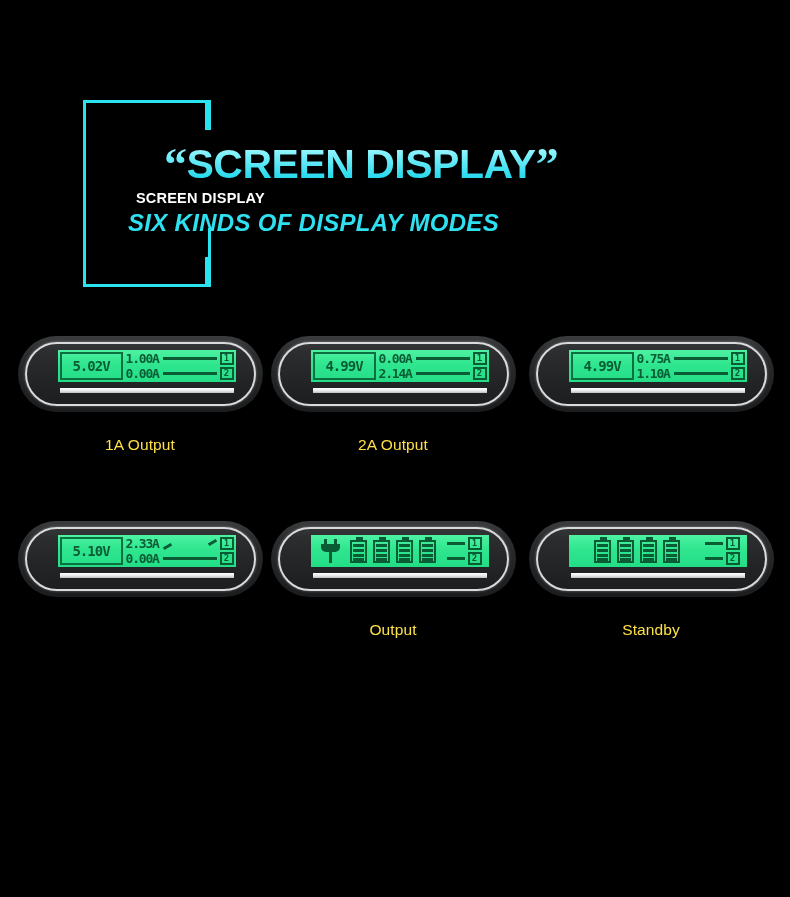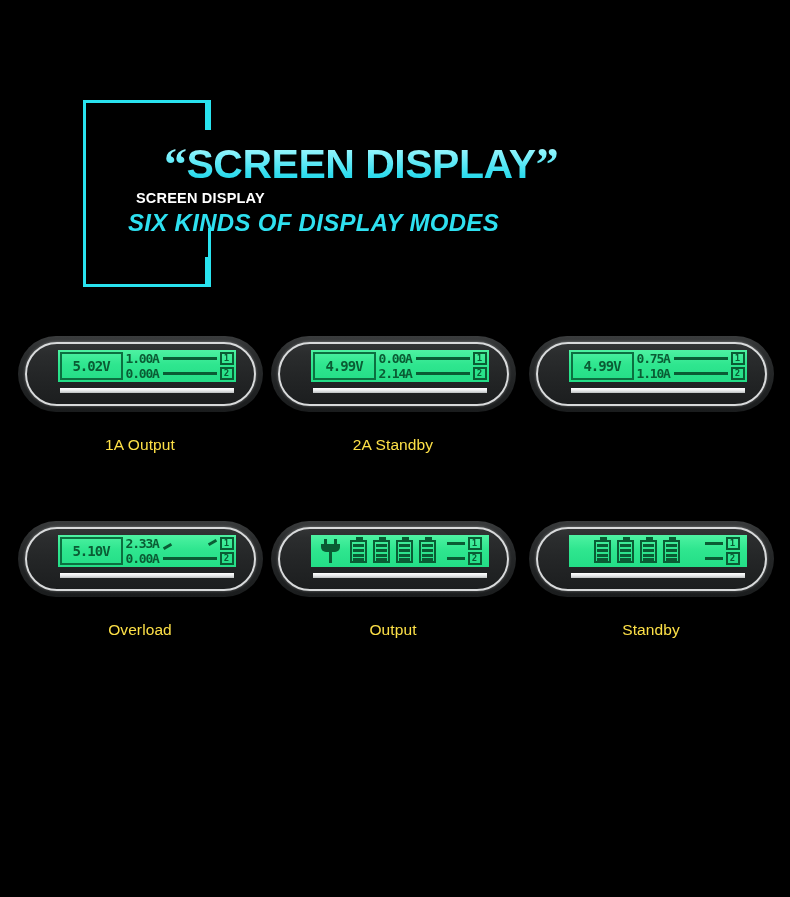--- a/index.html
+++ b/index.html
@@ -257,21 +257,21 @@
               </div>
               <div class="amp-line">
                 <span class="amp-txt">2.14A</span>
                 <span class="link"></span>
                 <span class="port">2</span>
               </div>
             </div>
           </div>
           <div class="bar"></div>
         </div>
-        <div class="caption">2A Standby</div>
+        <div class="caption">2A Output</div>
       </div>
 
       <div class="cell c2">
         <div class="device">
           <div class="ring"></div>
           <div class="lcd">
             <div class="volt-box">
               <span class="volt-txt">4.99V</span>
             </div>
             <div class="amps">
@@ -310,21 +310,20 @@
               </div>
               <div class="amp-line">
                 <span class="amp-txt">0.00A</span>
                 <span class="link"></span>
                 <span class="port">2</span>
               </div>
             </div>
           </div>
           <div class="bar"></div>
         </div>
-        <div class="caption">Overload</div>
       </div>
 
       <div class="cell c1">
         <div class="device">
           <div class="ring"></div>
           <div class="lcd">
             <div class="icon-row">
               <span class="plug">
                 <span class="pin-l"></span>
                   <span class="pin-r"></span>

